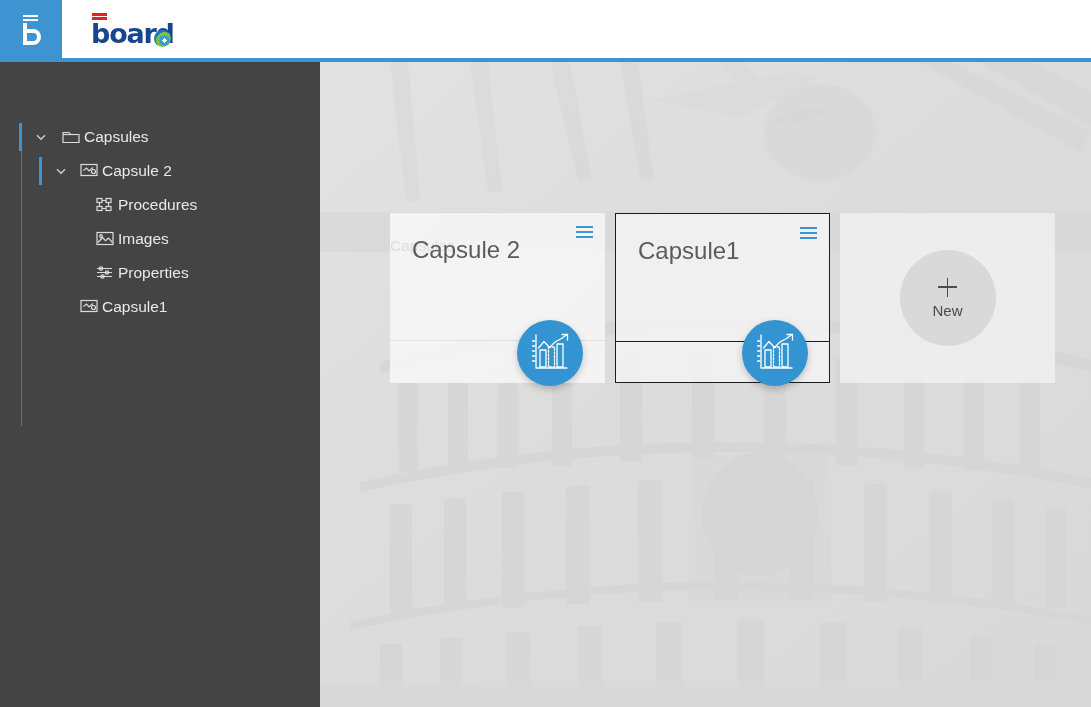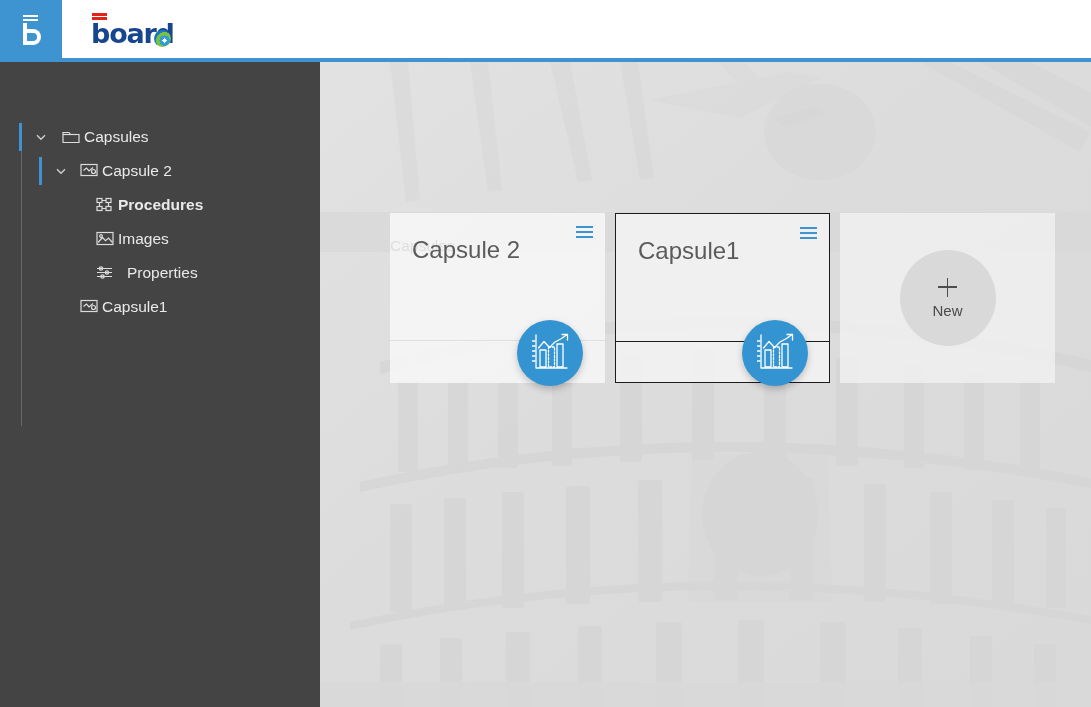--- a/index.html
+++ b/index.html
@@ -269,38 +269,38 @@
           <span class="tlabel" style="left: 102px;">Capsule 2</span>
         </div>
         <div class="tnode">
           <span class="ticon" style="left: 96px;"><svg width="17" height="15" viewBox="0 0 17 15" fill="none" stroke="#dcdcdc" stroke-width="1.2">
               <rect x="1" y="1.5" width="5" height="4"></rect>
               <rect x="10" y="1.5" width="5" height="4"></rect>
               <rect x="1" y="9.5" width="5" height="4"></rect>
               <rect x="10" y="9.5" width="5" height="4"></rect>
               <path d="M6 3.5h4M3.5 5.5v4M12.5 5.5v4M6 11.5h4"></path>
             </svg></span>
-          <span class="tlabel" style="left: 118px; font-weight: bold;">Procedures</span>
+          <span class="tlabel" style="left: 118px;">Procedures</span>
         </div>
         <div class="tnode">
           <span class="ticon" style="left: 96px;"><svg width="18" height="15" viewBox="0 0 18 15" fill="none" stroke="#dcdcdc" stroke-width="1.2">
               <rect x="1" y="1.5" width="16" height="12"></rect>
               <path d="M2 11.5l4.5-5 3 3.2 3-2.6 4 4.4"></path>
               <circle cx="5" cy="5" r="1.3"></circle>
             </svg></span>
           <span class="tlabel" style="left: 118px;">Images</span>
         </div>
         <div class="tnode">
           <span class="ticon" style="left: 96px;"><svg width="18" height="15" viewBox="0 0 18 15" fill="none" stroke="#dcdcdc" stroke-width="1.2">
               <path d="M1 3.5h15M1 7.5h15M1 11.5h15"></path>
               <circle cx="5" cy="3.5" r="1.7"></circle>
               <circle cx="11" cy="7.5" r="1.7"></circle>
               <circle cx="6.5" cy="11.5" r="1.7"></circle>
             </svg></span>
-          <span class="tlabel" style="left: 127px;">Properties</span>
+          <span class="tlabel" style="left: 118px;">Properties</span>
         </div>
         <div class="tnode">
           <span class="ticon" style="left: 80px;"><svg width="18" height="14" viewBox="0 0 18 14" fill="none" stroke="#dcdcdc" stroke-width="1.2">
               <rect x="1" y="1.5" width="16" height="11"></rect>
               <path d="M3.5 7.5 L6.5 5 L9 8 L13 4.5"></path>
               <circle cx="13.5" cy="8.5" r="2"></circle>
             </svg></span>
           <span class="tlabel" style="left: 102px;">Capsule1</span>
         </div>
       </div>

